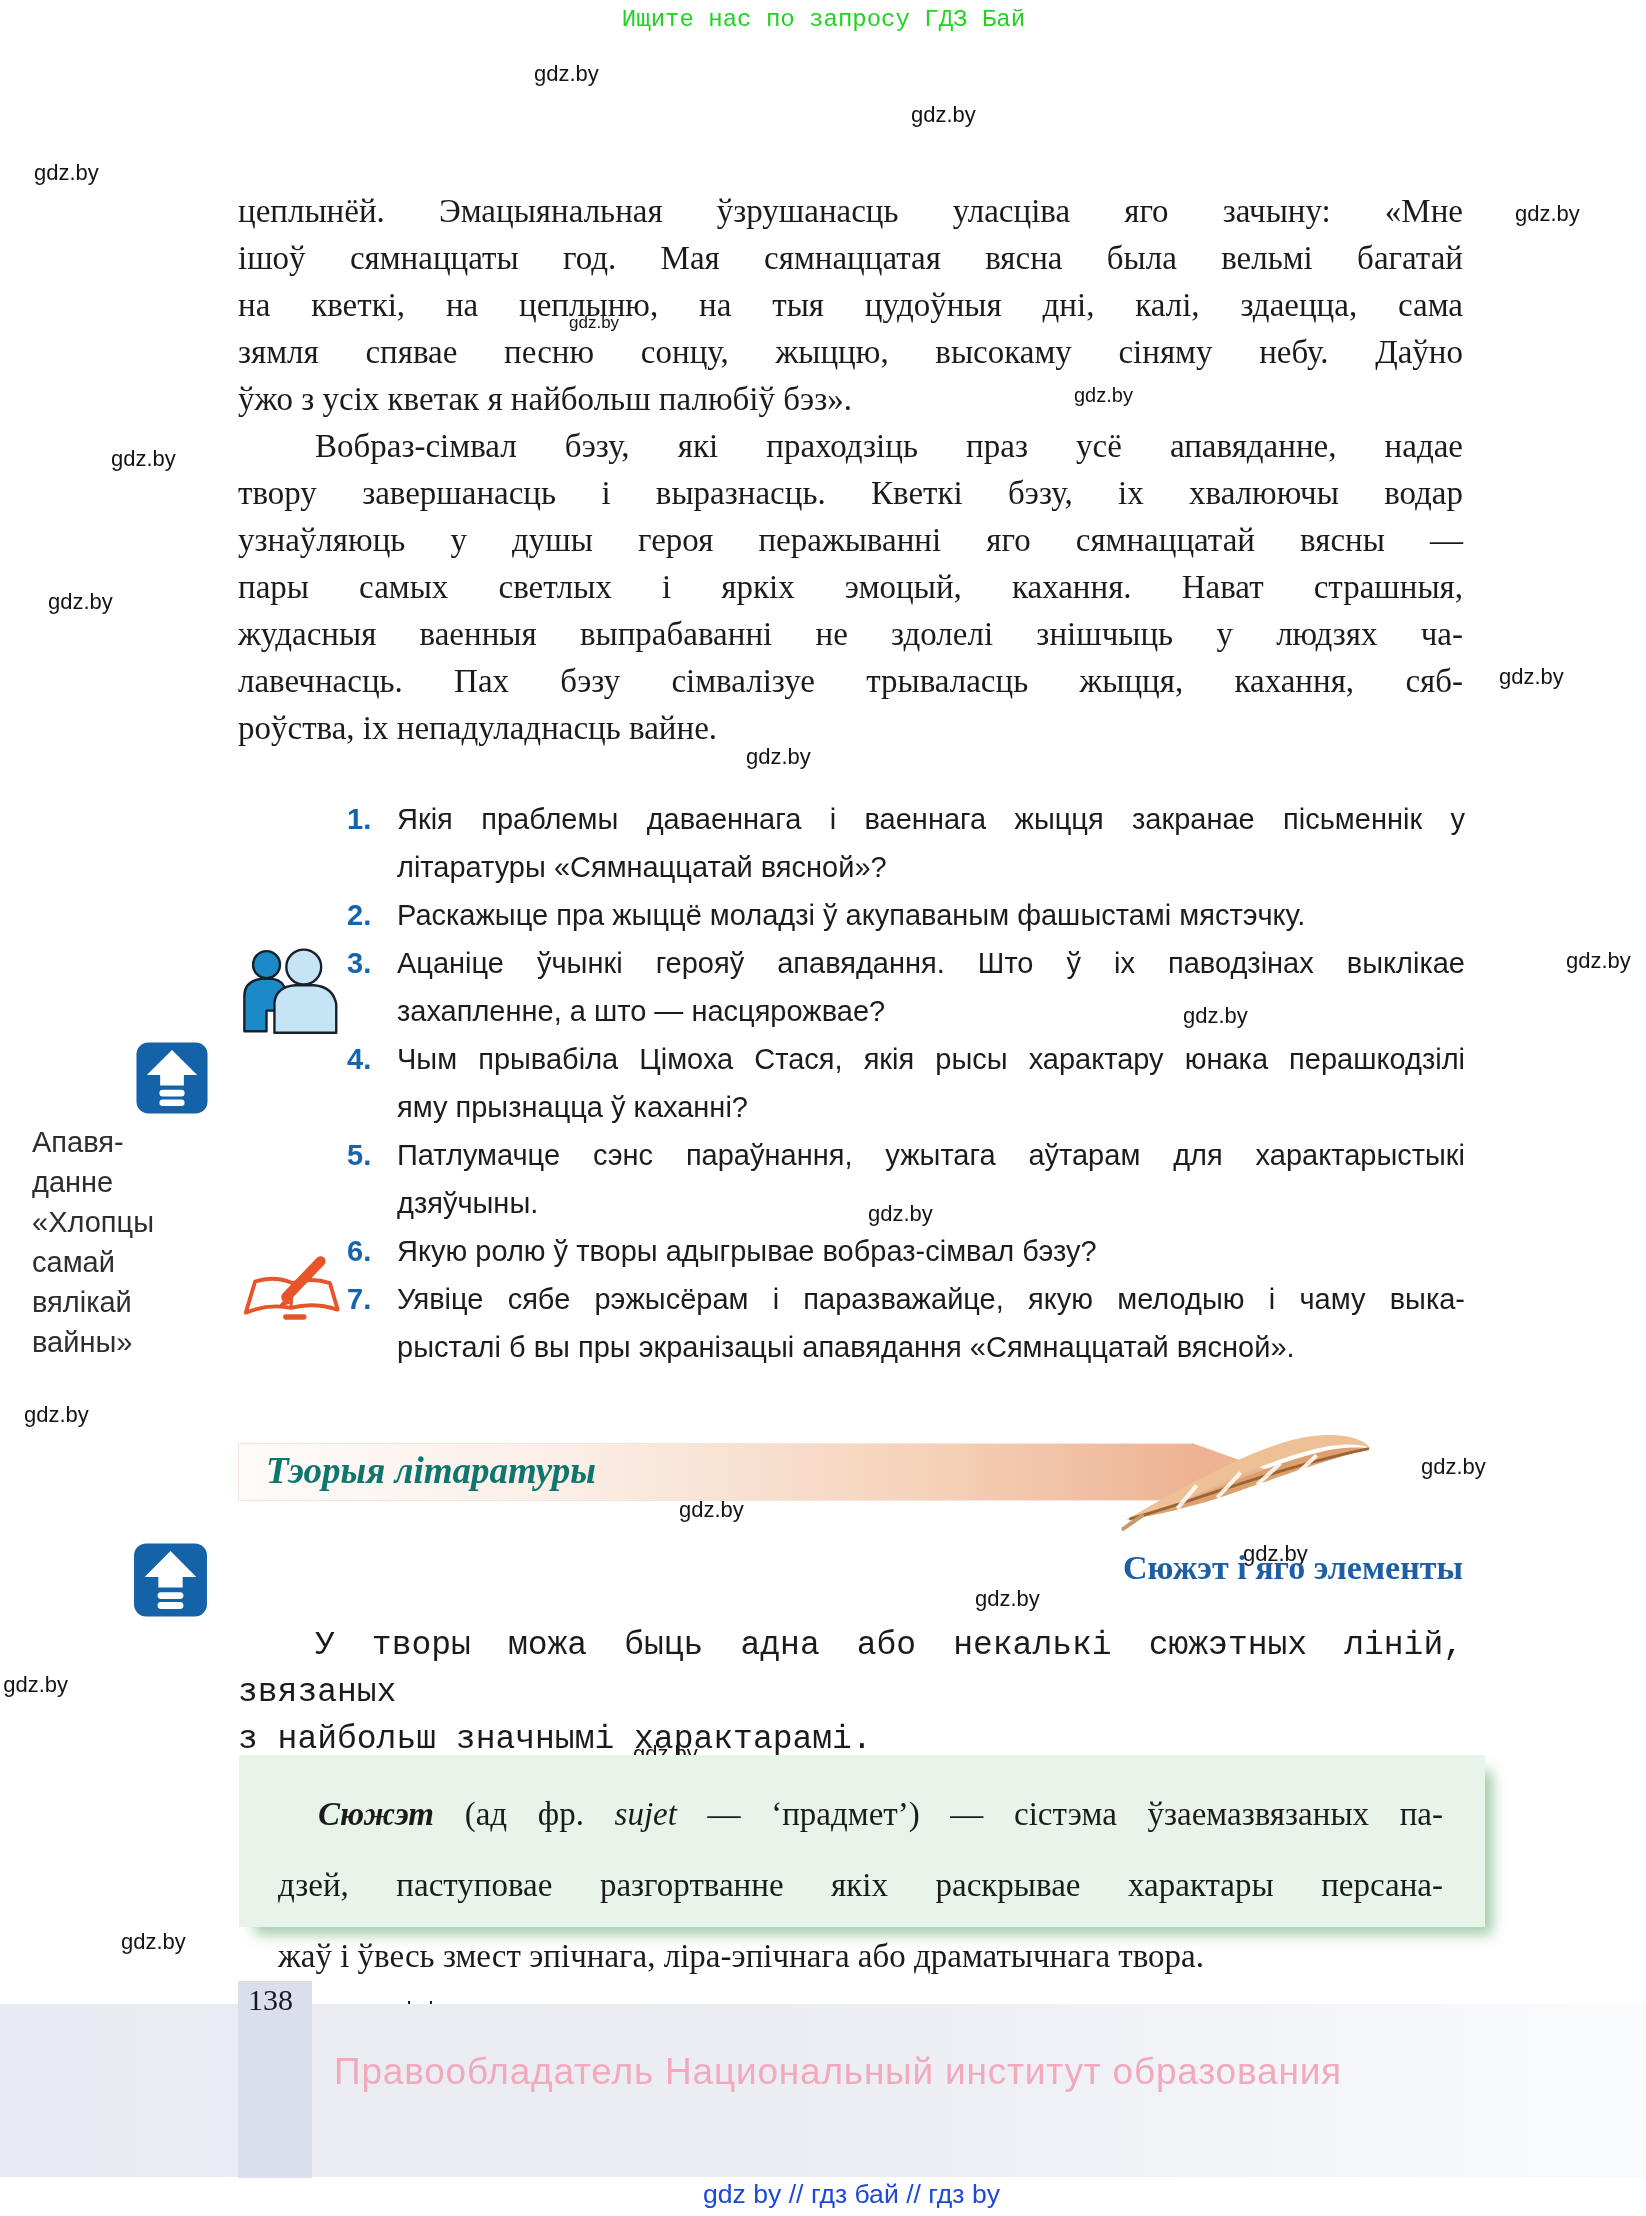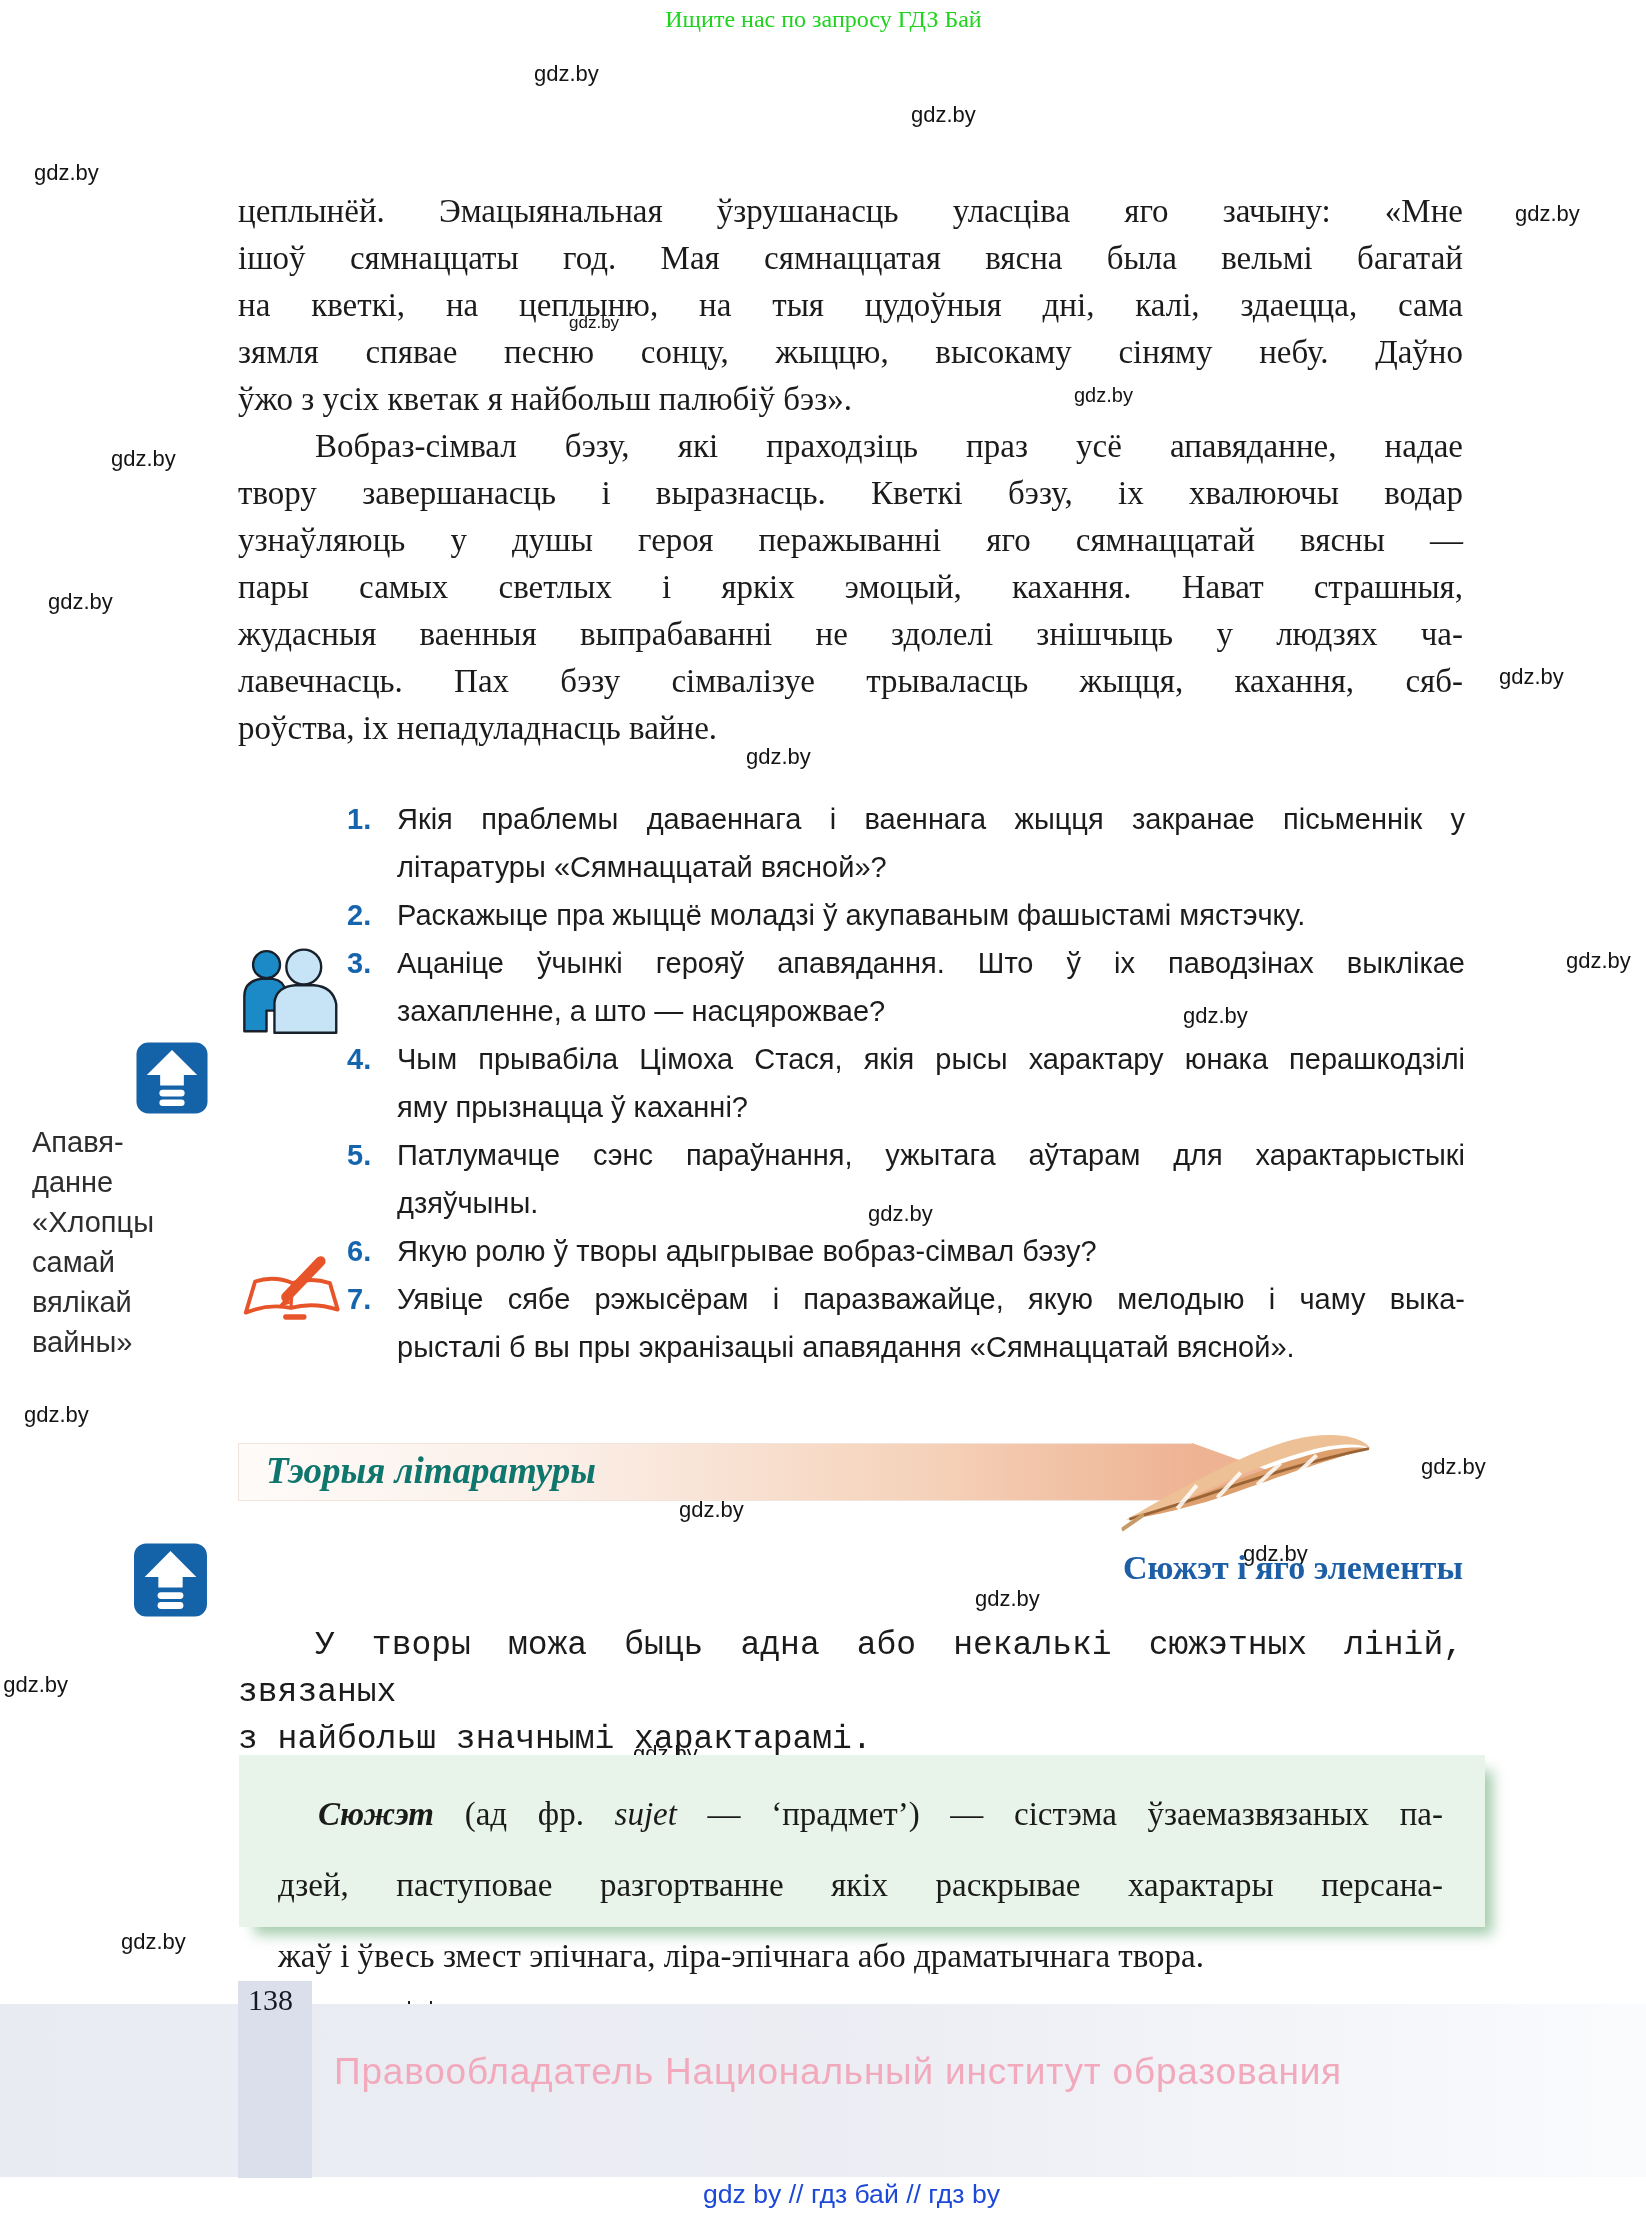--- a/index.html
+++ b/index.html
@@ -1,21 +1,21 @@
 <!DOCTYPE html>
 <html style="font-size:13px"><head>
 <meta charset="utf-8">
 <style>
   html,body{margin:0;padding:0;background:#ffffff;}
   .page{position:relative;width:1647px;height:2216px;background:#ffffff;overflow:hidden;
         font-family:"Liberation Serif",serif;}
 
   
   .promo{position:absolute;top:6.4px;left:0;width:100%;text-align:center;
-         font-family:Liberation Serif, serif;font-size:24px;color:#1fd31f;}
+         font-family:Liberation Mono, monospace;font-size:24px;color:#1fd31f;}
 
   
   .wm{position:absolute;font-family:"Liberation Sans",sans-serif;color:#141414;white-space:nowrap;}
 
   
   .bodyblock{position:absolute;left:238px;top:188px;width:1225px;}
   .p3block{position:absolute;left:238px;top:1622px;width:1225px;font-family:Liberation Mono, monospace;}
   .tline{width:1225px;line-height:47px;font-size:33px;color:#1b1b1b;}
   .just{text-align:justify;text-align-last:justify;}
   .ind{text-indent:77px;}

